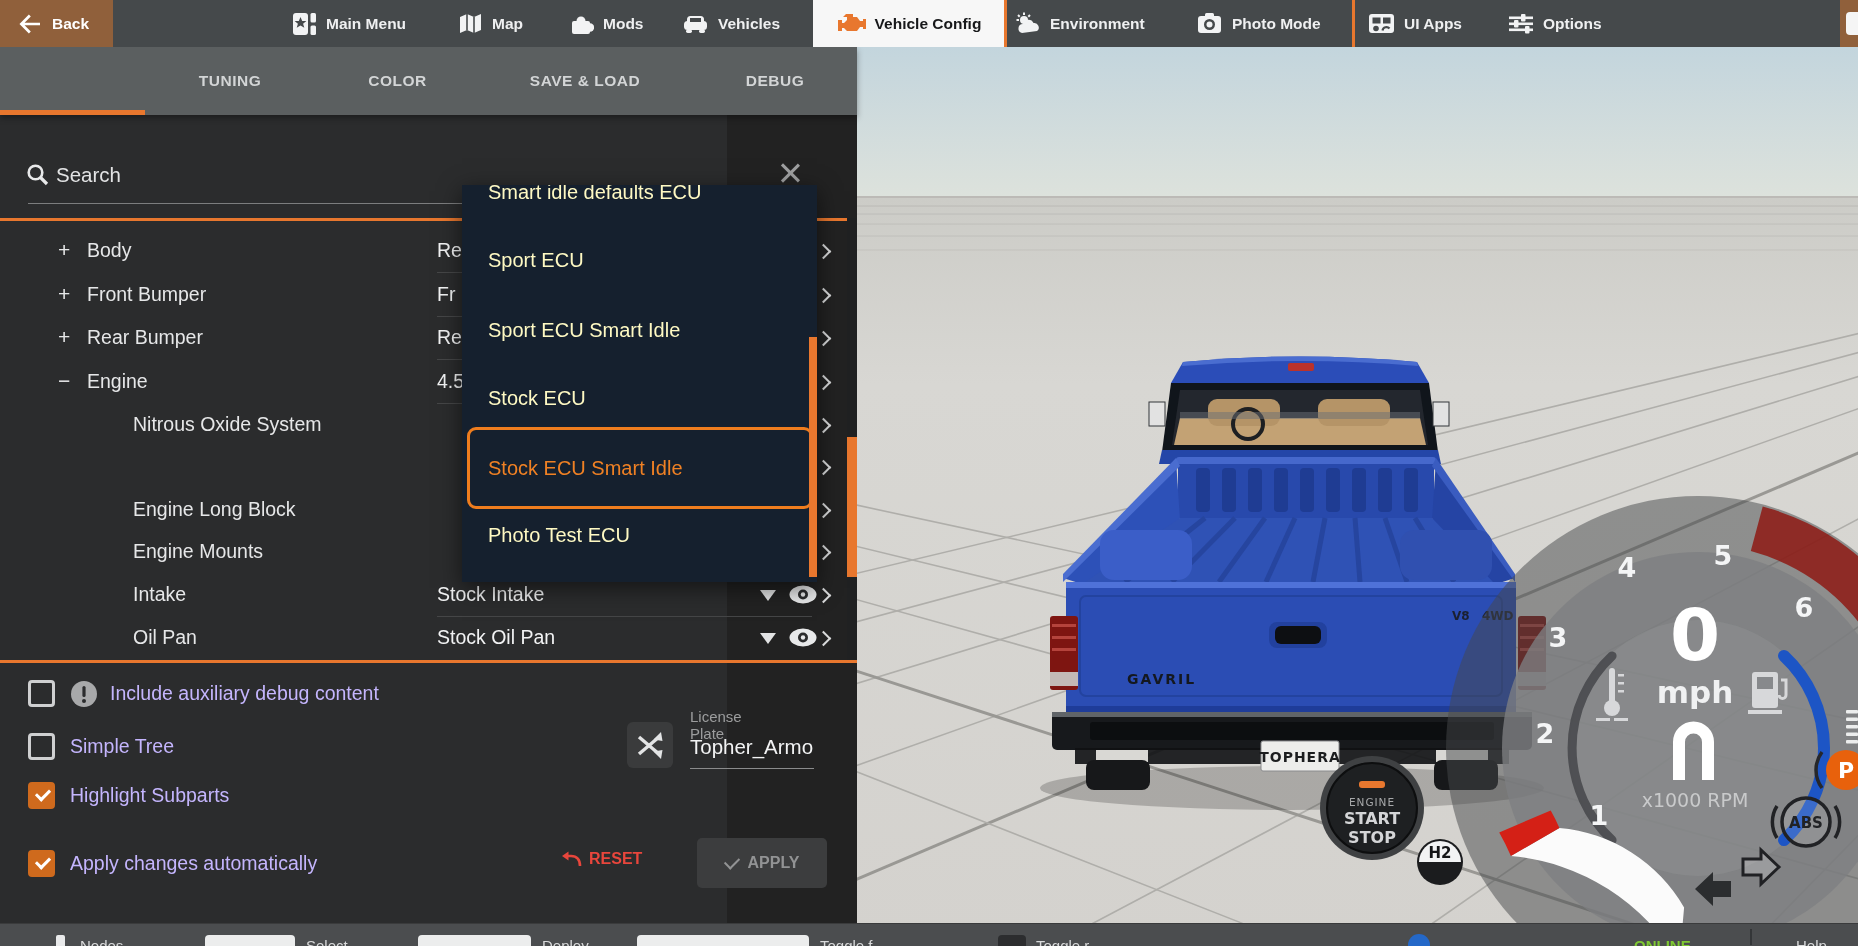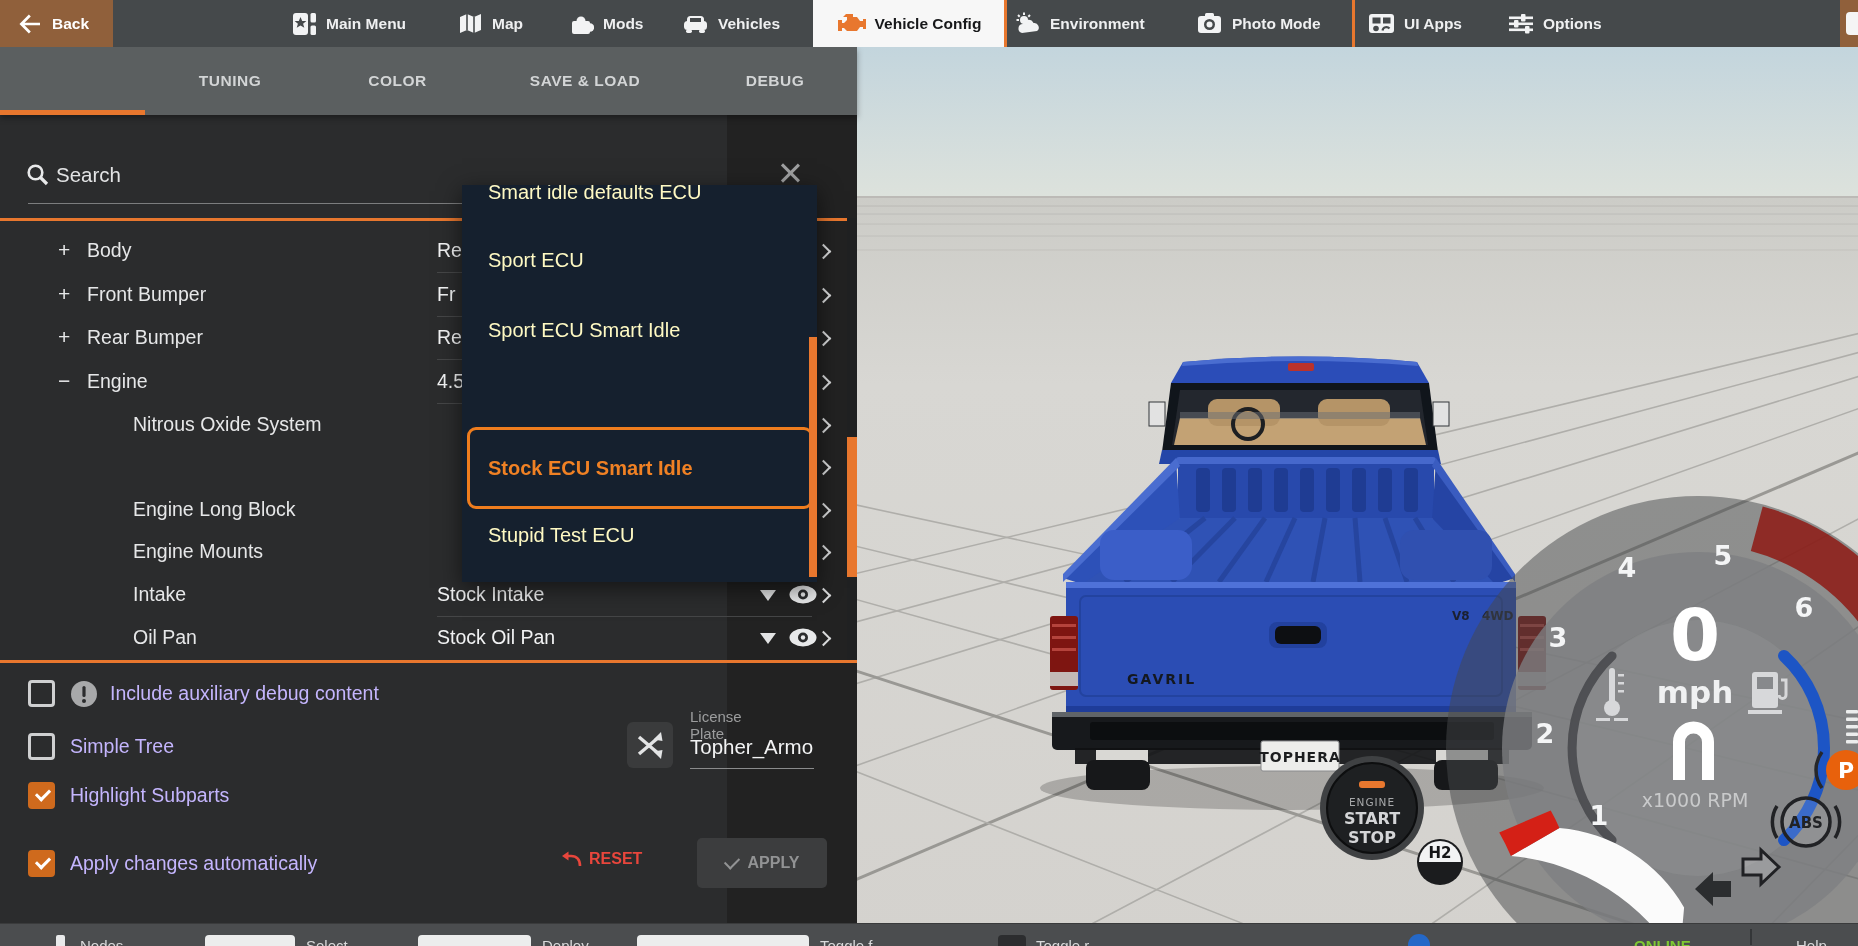--- a/index.html
+++ b/index.html
@@ -41,21 +41,21 @@
       box-sizing:border-box;background:transparent;}
   .cb.on{background:#cf6a1d;border-color:#cf6a1d;}
   .cb.on::after{content:"";position:absolute;left:5px;top:4px;width:11px;height:6px;
       border-left:3px solid #fff;border-bottom:3px solid #fff;transform:rotate(-45deg);}
   .cblabel{position:absolute;font-size:19.5px;color:#c4b5fd;white-space:nowrap;}
   
   #ecu-dd{position:absolute;left:462px;top:185px;width:355px;height:397px;background:#15202e;
           overflow:hidden;z-index:9;box-shadow:0 6px 22px rgba(0,0,0,.55);}
   .ddi{position:absolute;left:0;width:100%;height:42px;line-height:42px;padding-left:26px;
        box-sizing:border-box;font-size:20px;color:#fef9c3;white-space:nowrap;}
-  .ddi.sel{color:#f08124;font-weight:bold;}
+  .ddi.sel{color:#f08124;}
   #dd-selbox{position:absolute;left:5px;top:242px;width:340px;height:76px;border:3px solid #ef7d1e;
              border-radius:9px;}
   
   #bottombar{position:absolute;left:0;top:923px;width:1858px;height:23px;background:#4b4d4f;
              border-top:1px solid #3a3b3c;z-index:10;overflow:hidden;}
   .keycap{position:absolute;top:11px;height:20px;background:#eceded;border-radius:4px;}
   .hintlabel{position:absolute;top:13px;font-size:15px;color:#d9dadb;white-space:nowrap;}
   
   svg text{font-family:"DejaVu Sans","Liberation Sans",sans-serif;}
 </style>
@@ -546,22 +546,23 @@
       <span style="display:inline-block;width:12px;height:7px;border-left:2.6px solid #929394;
             border-bottom:2.6px solid #929394;transform:rotate(-45deg);margin-top:-4px"></span>
       <span>APPLY</span>
     </div>
   </div>
 
   <div id="ecu-dd">
     <div class="ddi" style="top:-14px">Smart idle defaults ECU</div>
     <div class="ddi" style="top:54px">Sport ECU</div>
     <div class="ddi" style="top:124px">Sport ECU Smart Idle</div>
+    <div class="ddi" style="top:192px">Stock ECU</div>
     <div class="ddi sel" style="top:262px">Stock ECU Smart Idle</div>
-    <div class="ddi" style="top:329px">Stupid Test ECU</div>
+    <div class="ddi" style="top:329px">Photo Test ECU</div>
     <div id="dd-selbox"></div>
     <div class="abs" style="left:347px;top:152px;width:8px;height:240px;background:#e8772e"></div>
   </div>
 
   <div id="bottombar">
     <div class="abs" style="left:56px;top:11px;width:9px;height:16px;background:#e9eaeb;border-radius:2px"></div>
     <span class="hintlabel" style="left:80px">Nodes</span>
     <div class="keycap" style="left:205px;width:90px"></div>
     <span class="hintlabel" style="left:306px">Select</span>
     <div class="keycap" style="left:418px;width:113px"></div>

